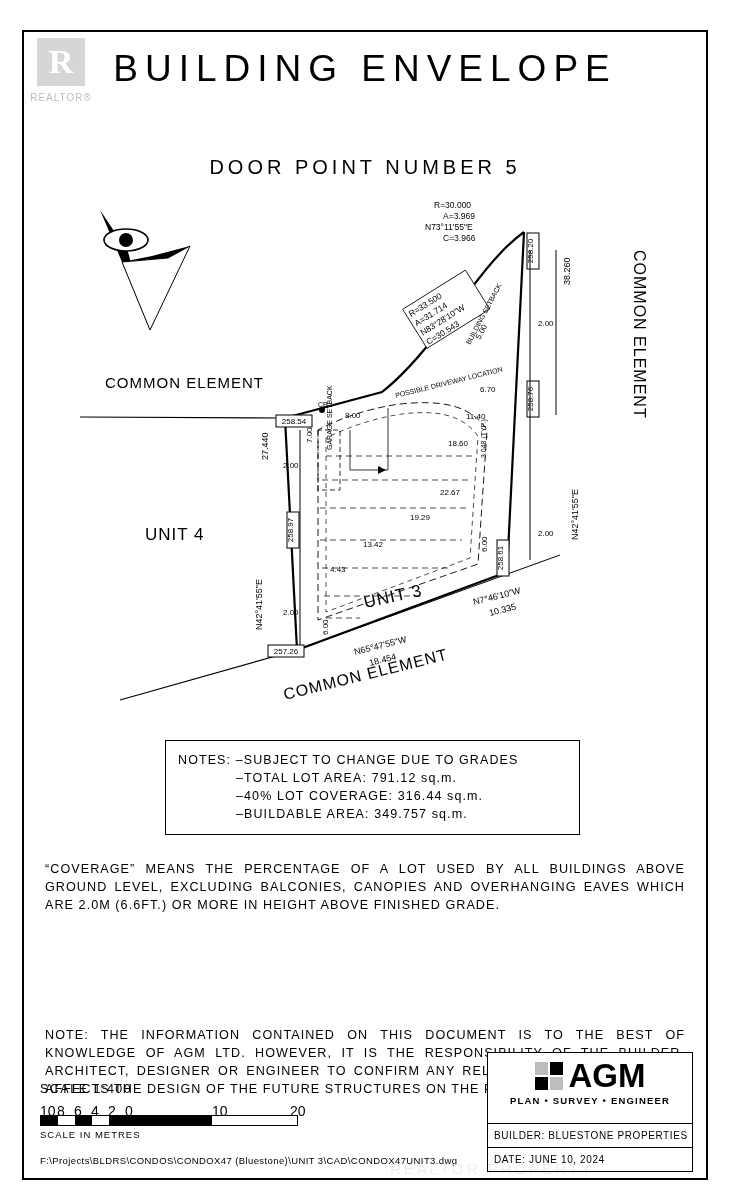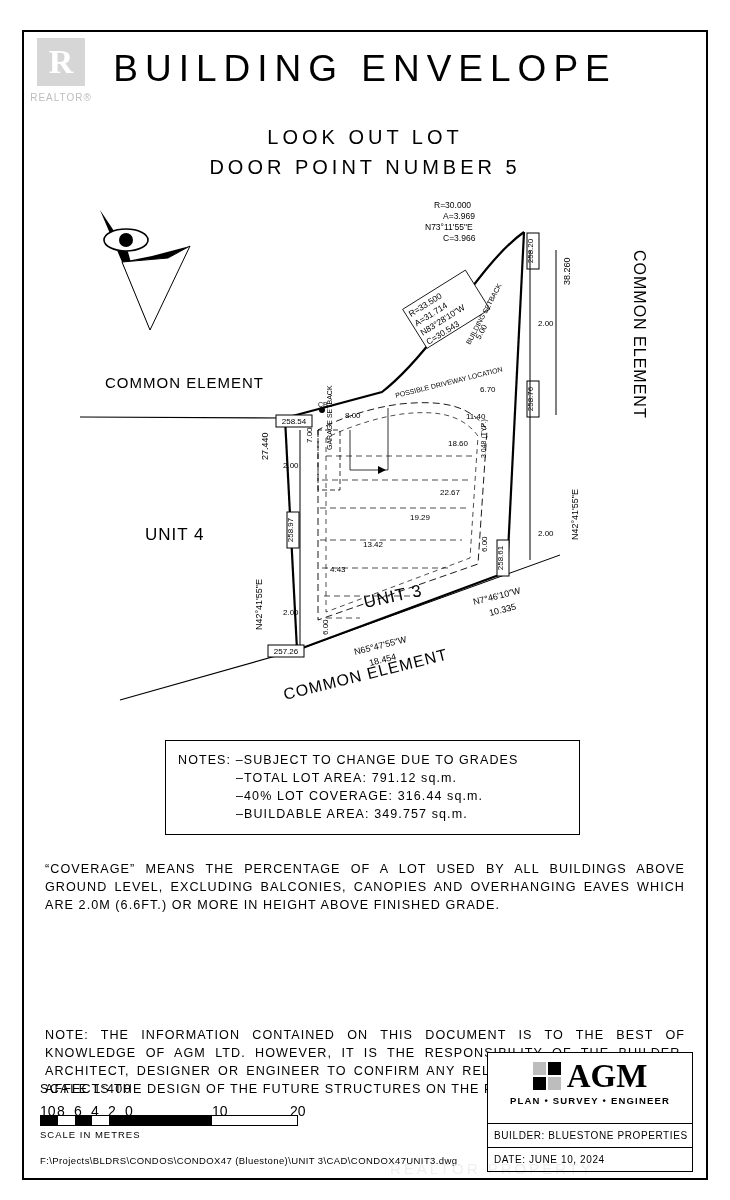--- a/index.html
+++ b/index.html
@@ -35,42 +35,41 @@
   .bar{position:relative;height:11px;width:258px;border:1px solid #000;box-sizing:border-box;display:flex;}
   .bar div{height:100%;}
   .scale-metres{font-size:9.5px;letter-spacing:1px;margin-top:3px;}
   .filepath{position:absolute;left:40px;top:1155px;font-size:9.5px;letter-spacing:0.4px;}
   
   .agm{position:absolute;left:487px;top:1052px;width:206px;height:72px;border:1.5px solid #000;box-sizing:border-box;background:#fff;}
   .agm .logo{display:flex;align-items:center;justify-content:center;height:46px;}
   .agm .sq{display:grid;grid-template-columns:13px 13px;grid-template-rows:13px 13px;gap:2px;margin-right:6px;}
   .agm .sq i{display:block;width:13px;height:13px;background:#000;}
   .agm .sq i.light{background:#bdbdbd;}
-  .agm .name{font-size:33px;font-weight:bold;letter-spacing:0px;font-family:Liberation Serif, serif;}
+  .agm .name{font-size:33px;font-weight:bold;letter-spacing:0px;font-family:Liberation Sans, sans-serif;}
   .agm .tag{text-align:center;font-size:9.5px;letter-spacing:1.2px;font-weight:bold;margin-top:-4px;}
   .builder{position:absolute;left:487px;top:1124px;width:206px;height:24px;border:1.5px solid #000;border-top:none;box-sizing:border-box;font-size:10px;letter-spacing:0.6px;padding:6px 0 16px 6px;}
   .datebox{position:absolute;left:487px;top:1148px;width:206px;height:24px;border:1.5px solid #000;border-top:none;box-sizing:border-box;font-size:10px;letter-spacing:0.6px;padding:6px 0 0 6px;}
   .wm{position:absolute;left:390px;top:1160px;font-size:15px;color:#efefef;letter-spacing:3px;}
 </style>
 </head>
 <body>
 
 <div id="sheet">
 
   <div class="frame"></div>
 
   <div class="realtor">
     <div class="box">
       <div class="r">R</div>
     </div>
     <div class="txt">REALTOR®</div>
   </div>
 
   <div class="title-main">BUILDING ENVELOPE</div>
-  <div class="title-sub t3">LOOK OUT LOT</div>
   <div class="title-sub t4">DOOR POINT NUMBER 5</div>
 
   <svg class="canvas" width="686" height="1150" viewBox="0 0 686 1150">
     <g transform="translate(-22,-30)">
 
       <g>
         <path d="M100 210 L128 252 L150 330 L122 262 Z" fill="#000"></path>
         <path d="M190 246 L152 256 L122 262 L168 258 Z" fill="#000"></path>
         <path d="M150 330 L122 262 L168 258 L190 246 Z" fill="#ffffff" stroke="#000" stroke-width="1"></path>
         <ellipse cx="126" cy="240" rx="22" ry="11" fill="#fff" stroke="#000" stroke-width="1.6"></ellipse>

